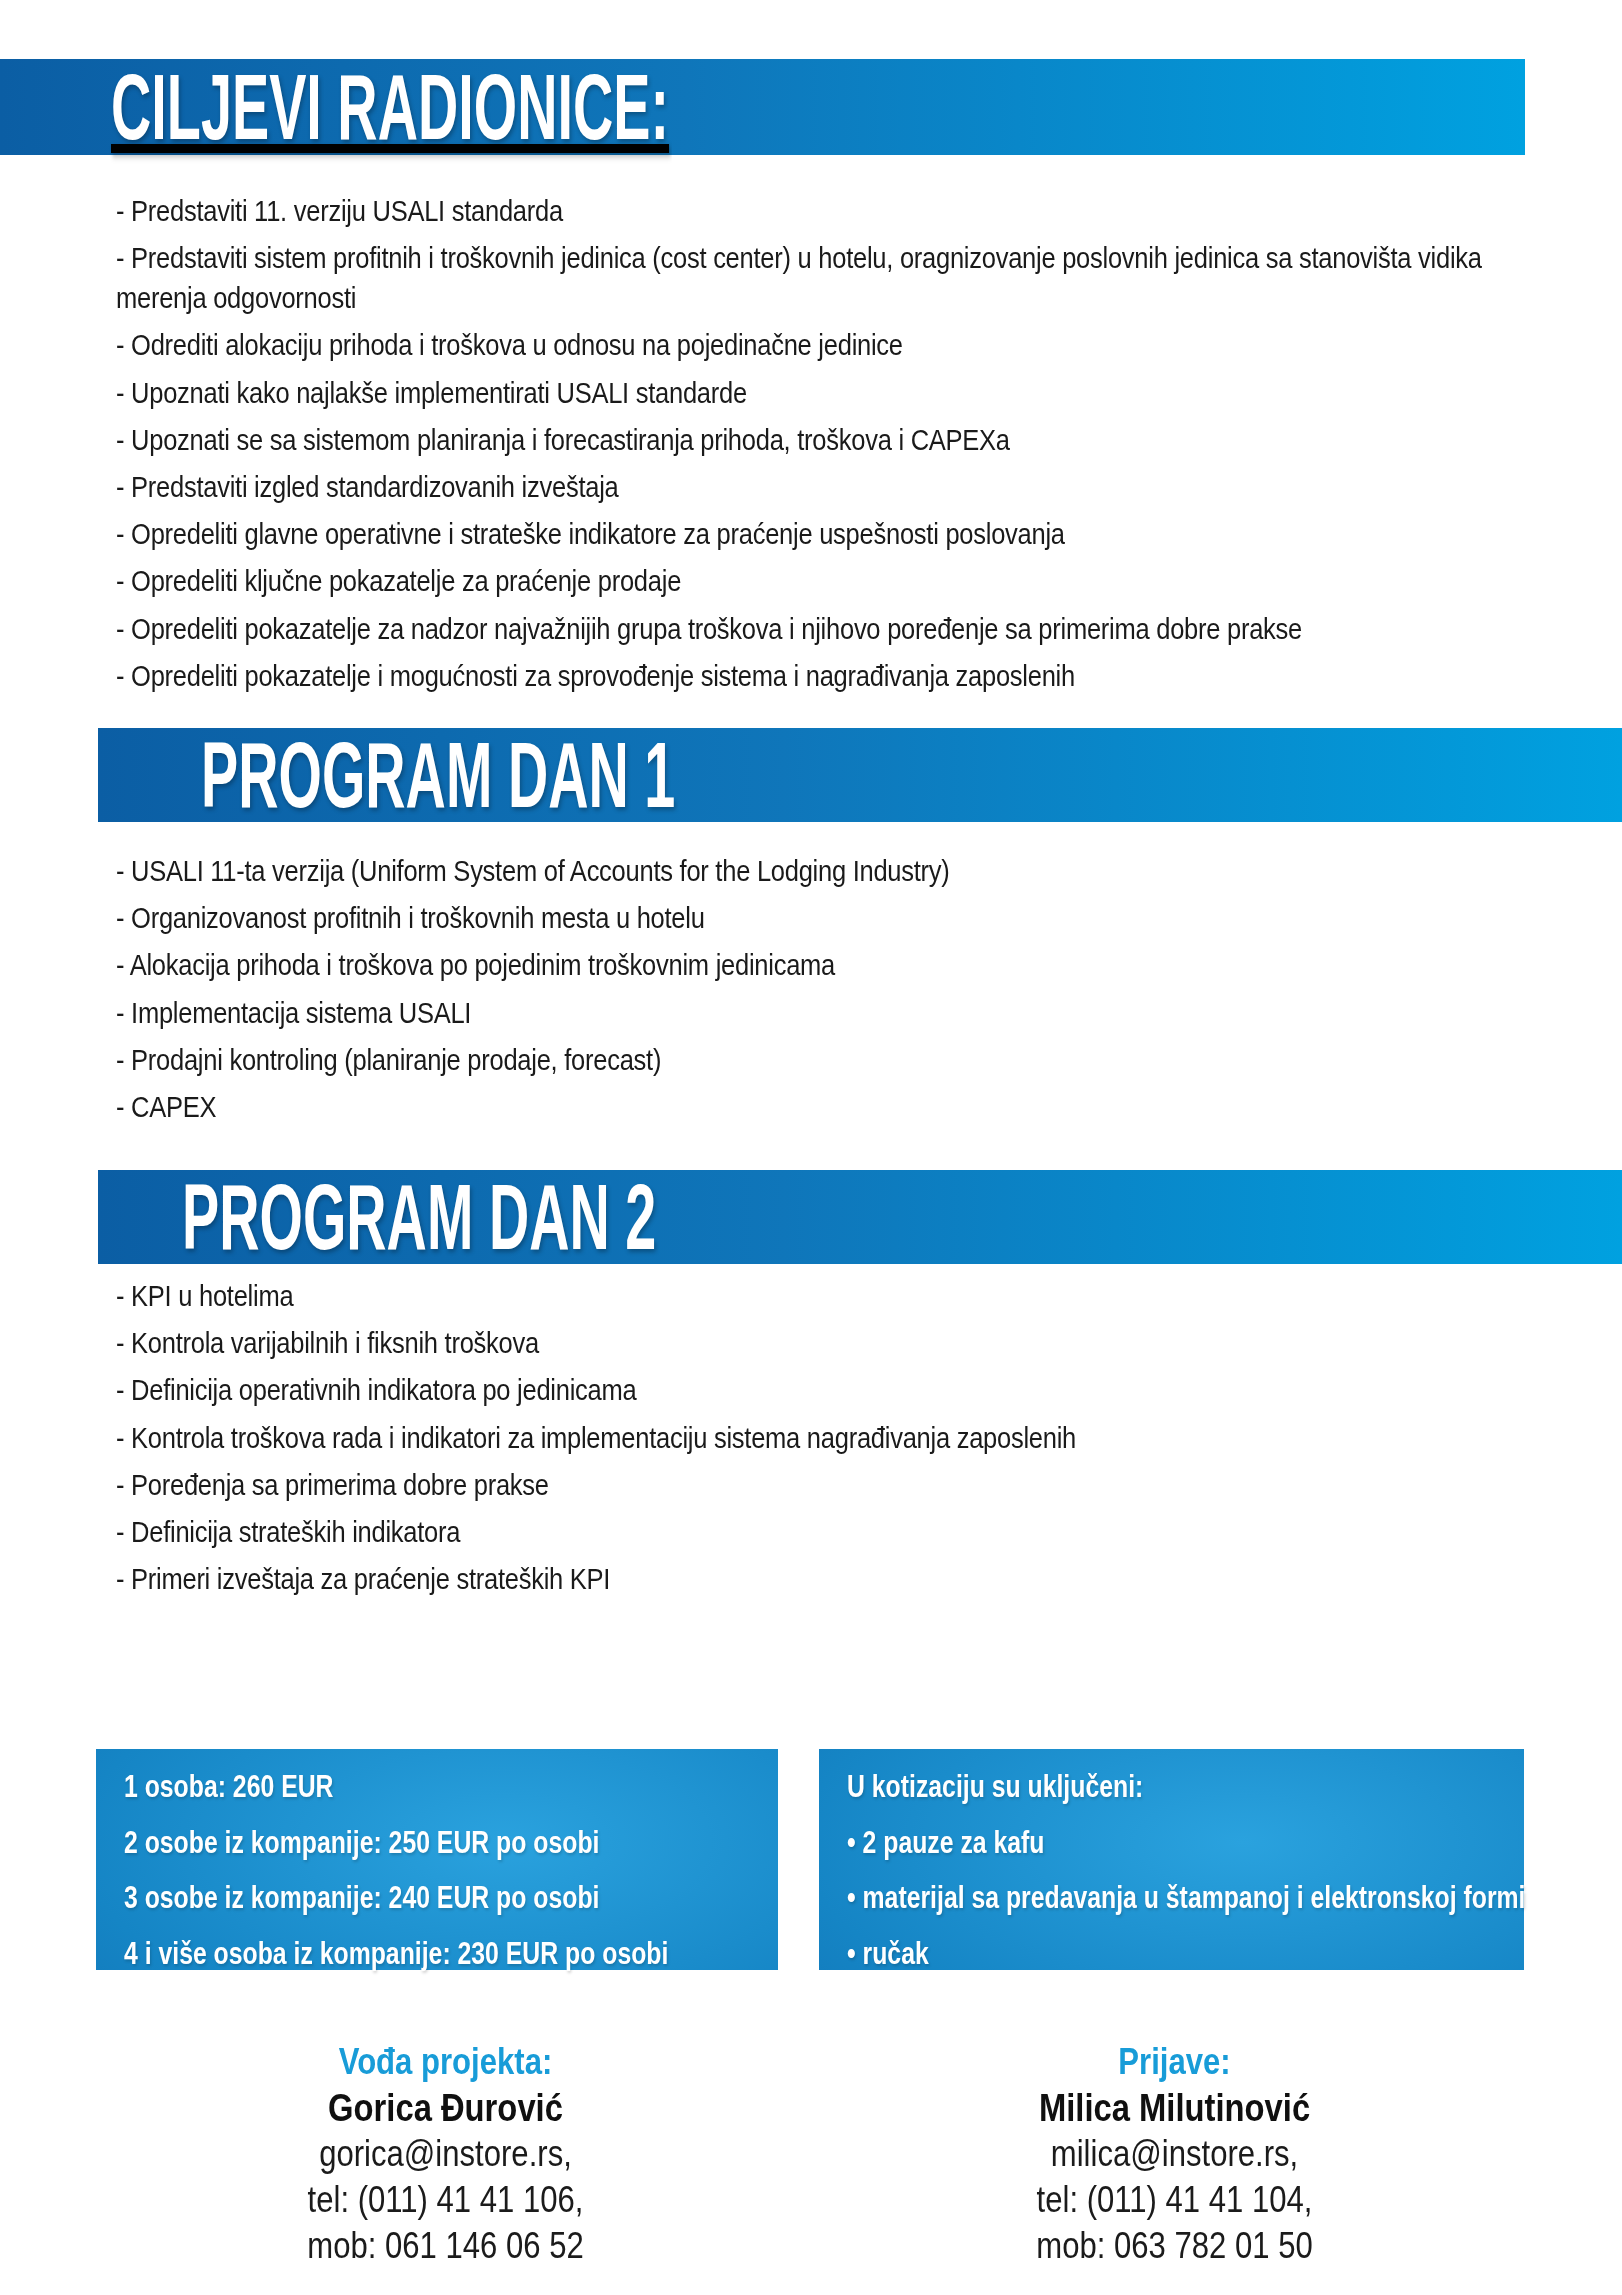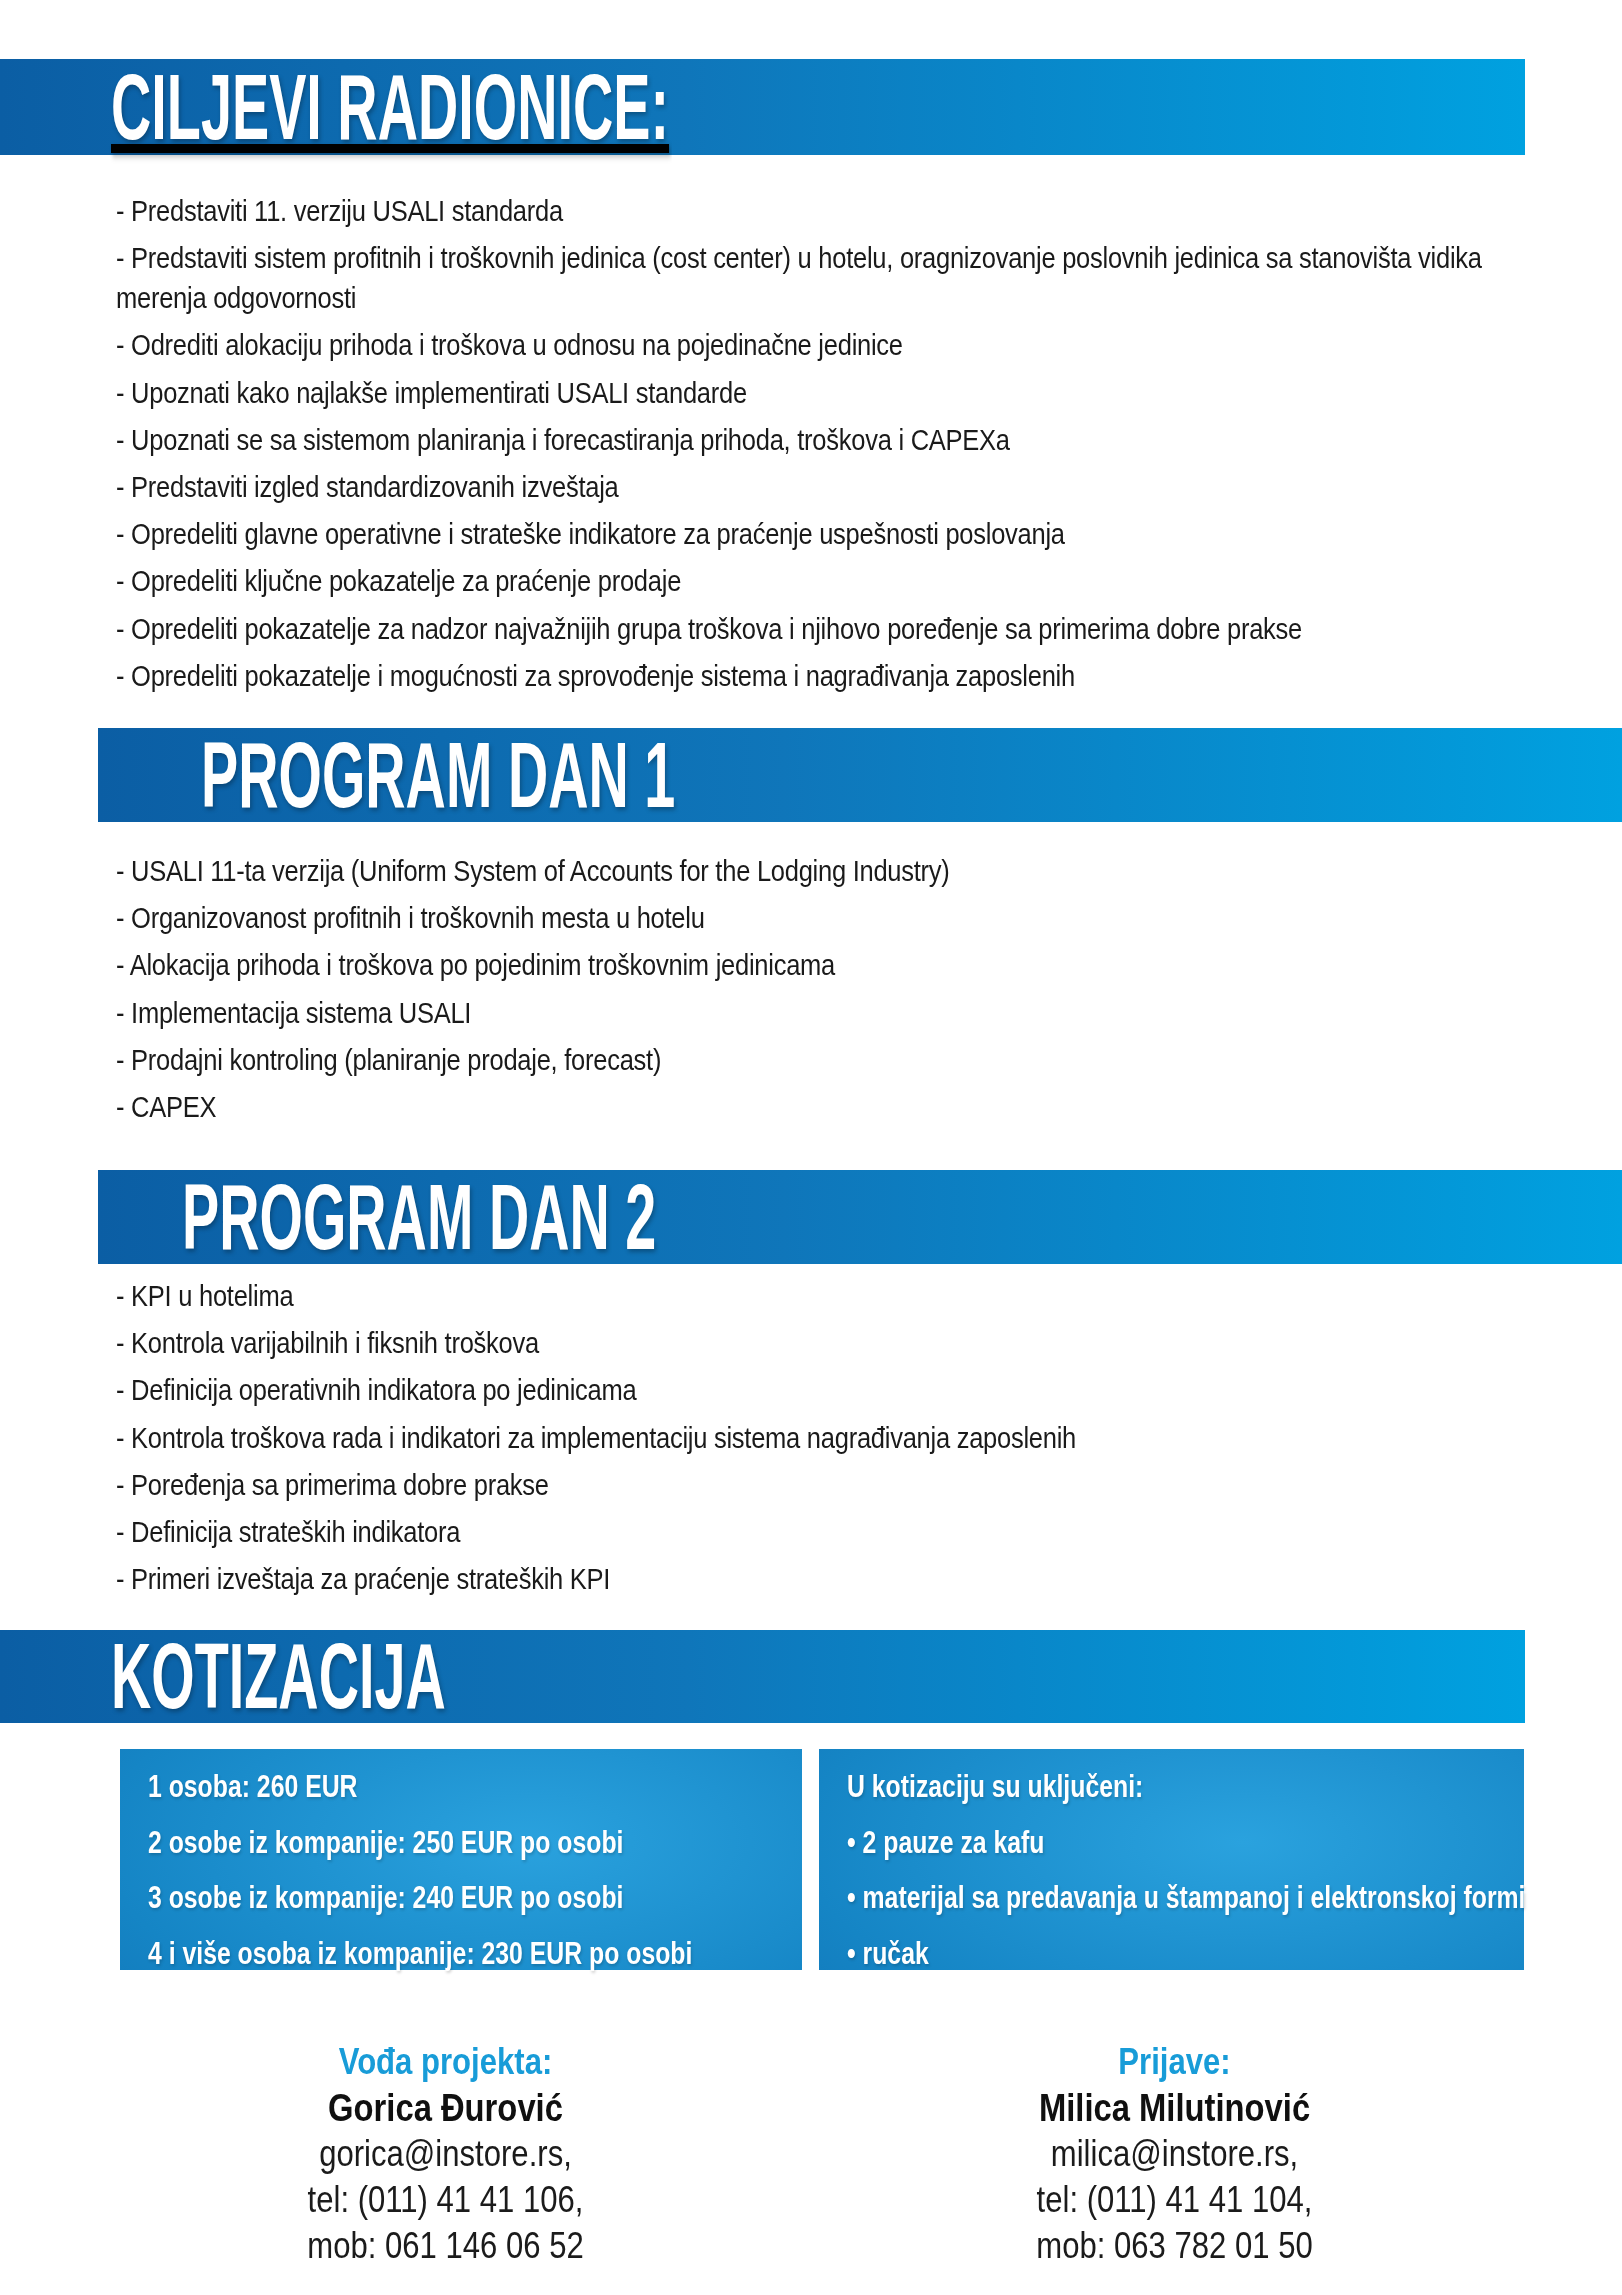--- a/index.html
+++ b/index.html
@@ -37,21 +37,21 @@
   #bullets-ciljevi { top:191px;  }
   #bullets-dan1    { top:851px; }
   #bullets-dan2    { top:1276px; }
 
   
   .pricebox {
     position:absolute; top:1749px; height:221px; box-sizing:border-box;
     padding:22px 0 0 27.5px; color:#ffffff;
     background:radial-gradient(130% 180% at 60% 42%, #2aa2de 0%, #1585c5 48%, #0b5fa5 100%);
   }
-  #box-pricing  { left:96px;  width:682px;margin-left:24px; }
+  #box-pricing  { left:96px;  width:682px; }
   #box-includes { left:819px; width:705px; }
   .pricebox p { margin:0 0 23.6px 0; font-size:31px; line-height:32px; font-weight:bold; }
   .pricebox p span {
     display:inline-block; white-space:nowrap;
     transform:scaleX(0.80); transform-origin:left center;
     text-shadow:1.3px 2px 3.3px rgba(0,0,0,0.18);
   }
 
   
   .contact {
@@ -106,23 +106,20 @@
   <ul class="bullets" id="bullets-dan2">
     <li>- KPI u hotelima</li>
     <li>- Kontrola varijabilnih i fiksnih troškova</li>
     <li>- Definicija operativnih indikatora po jedinicama</li>
     <li>- Kontrola troškova rada i indikatori za implementaciju sistema nagrađivanja zaposlenih</li>
     <li>- Poređenja sa primerima dobre prakse</li>
     <li>- Definicija strateških indikatora</li>
     <li>- Primeri izveštaja za praćenje strateških KPI</li>
   </ul>
 
-  <div class="bar" id="bar-kotizacija">
-    <span class="bar-title">KOTIZACIJA</span>
-  </div>
 
   <div class="pricebox" id="box-pricing">
     <p><span>1 osoba: 260 EUR</span></p>
     <p><span>2 osobe iz kompanije: 250 EUR po osobi</span></p>
     <p><span>3 osobe iz kompanije: 240 EUR po osobi</span></p>
     <p><span>4 i više osoba iz kompanije: 230 EUR po osobi</span></p>
   </div>
 
   <div class="pricebox" id="box-includes">
     <p><span>U kotizaciju su uključeni:</span></p>

